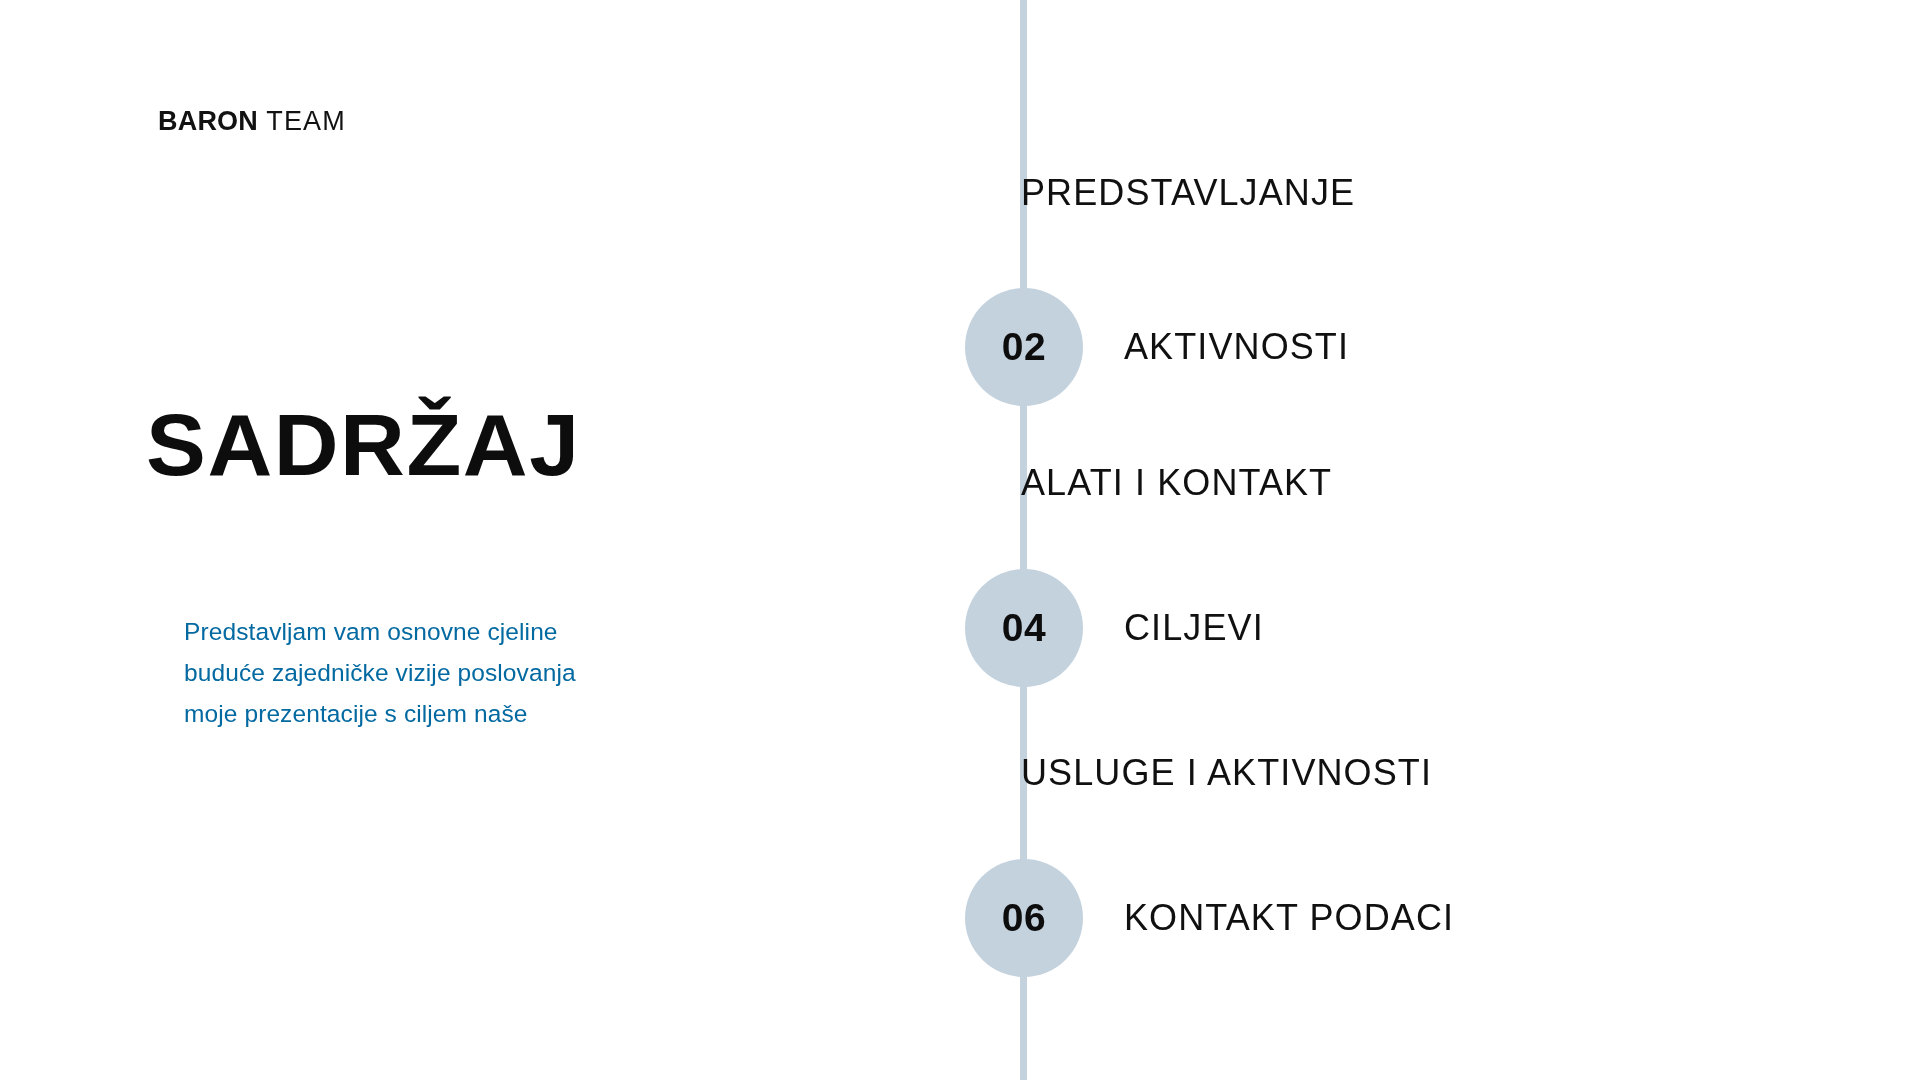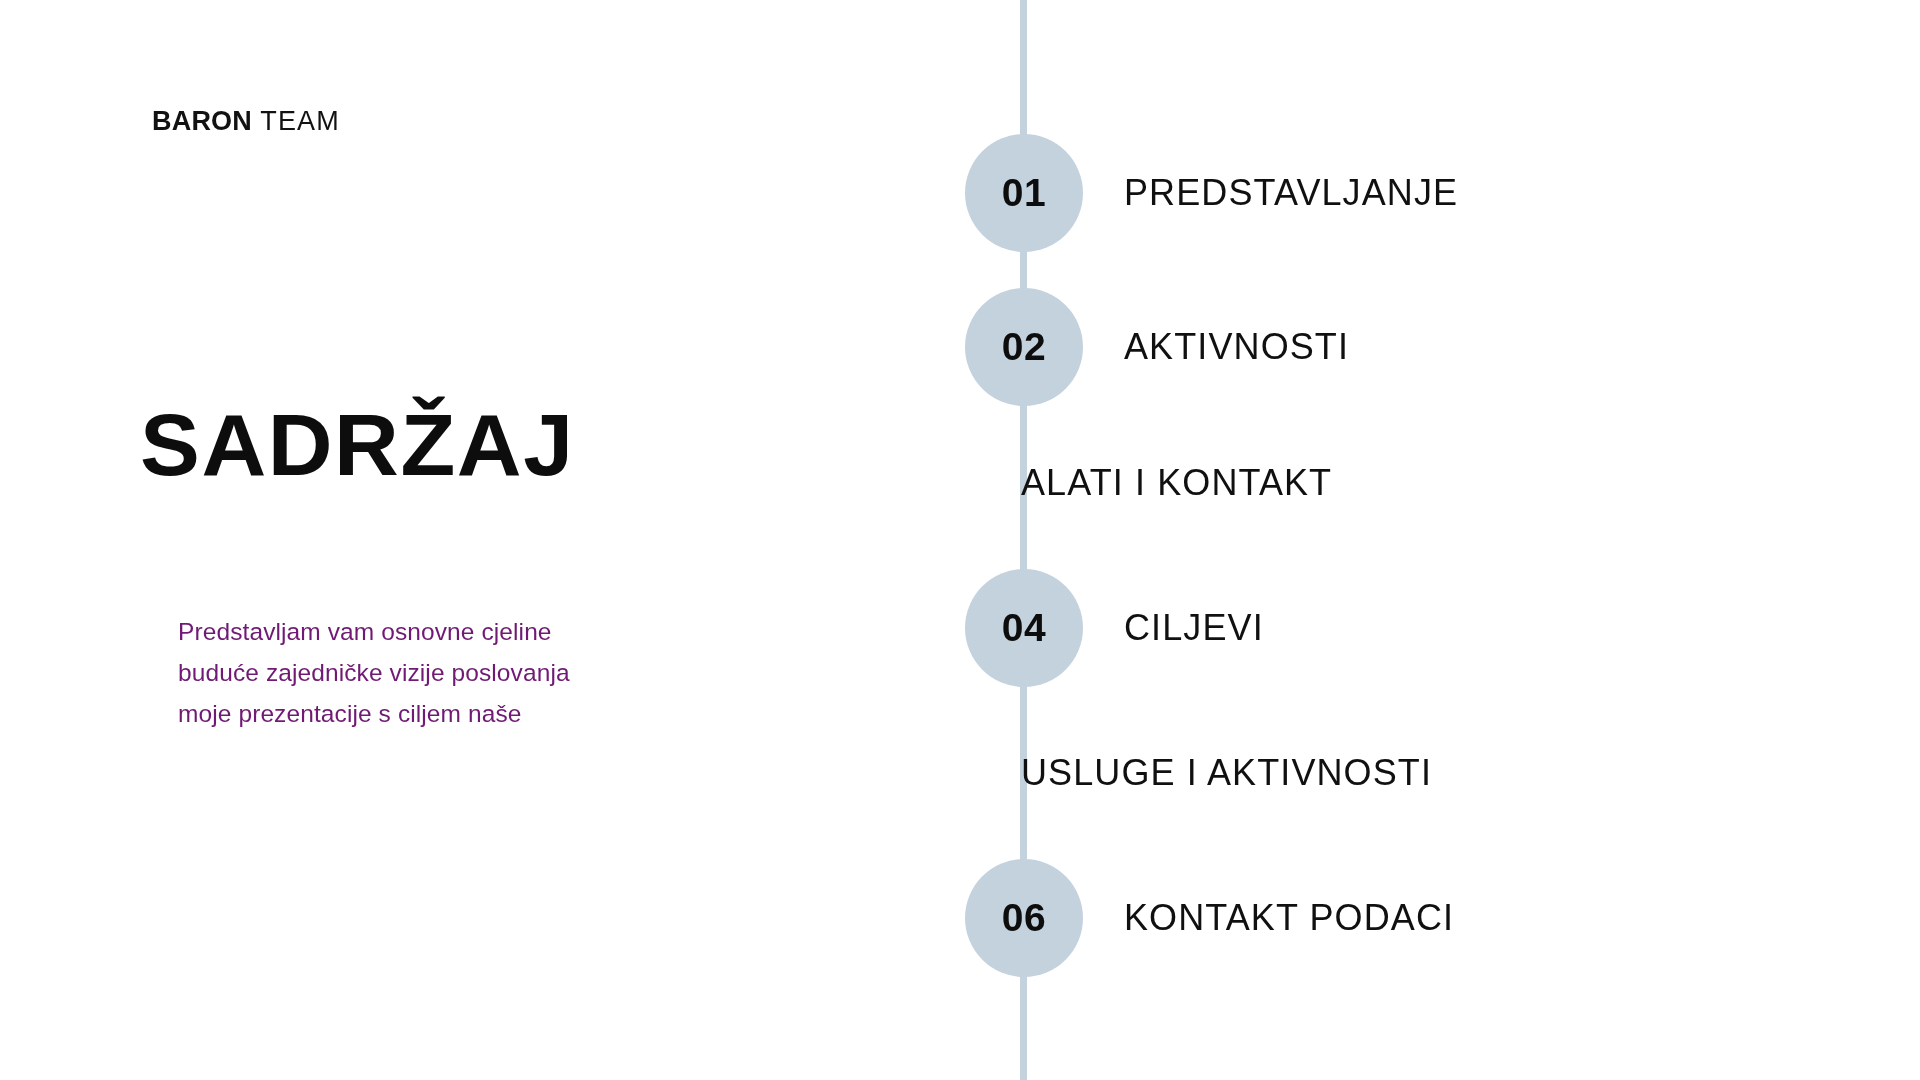--- a/index.html
+++ b/index.html
@@ -19,21 +19,21 @@
 
   .slide {
     position: absolute;
     inset: 0;
     background: #ffffff;
   }
 
   
   .left-col {
     position: absolute;
-    left: 0;
+    left: 6px;
     top: 0;
     width: 980px;
     height: 1080px;
   }
 
   .brand-logo {
     position: absolute;
     left: 152px;
     top: 106px;
     font-size: 27px;
@@ -65,21 +65,21 @@
   }
 
   .slide-subtext {
     position: absolute;
     left: 178px;
     top: 586px;
     width: 600px;
     font-size: 24.5px;
     font-weight: 400;
     line-height: 41px;
-    color: #701a75;
+    color: #0369a1;
     letter-spacing: 0.1px;
   }
   .slide-subtext .sub-line {
     display: block;
     white-space: nowrap;
   }
 
   
   .timeline {
     position: absolute;
@@ -158,23 +158,20 @@
       <span class="sub-line">moje prezentacije s ciljem naše</span>
     </p>
 
   </div>
 
   <div class="timeline">
 
     <div class="timeline-spine"></div>
 
     <div class="timeline-item" style="top:134px;">
-      <div class="step-badge">
-        <span class="step-number">01</span>
-      </div>
       <span class="step-label">PREDSTAVLJANJE</span>
     </div>
 
     <div class="timeline-item" style="top:288px;justify-content:flex-end;">
       <div class="step-badge">
         <span class="step-number">02</span>
       </div>
       <span class="step-label">AKTIVNOSTI</span>
     </div>
 

